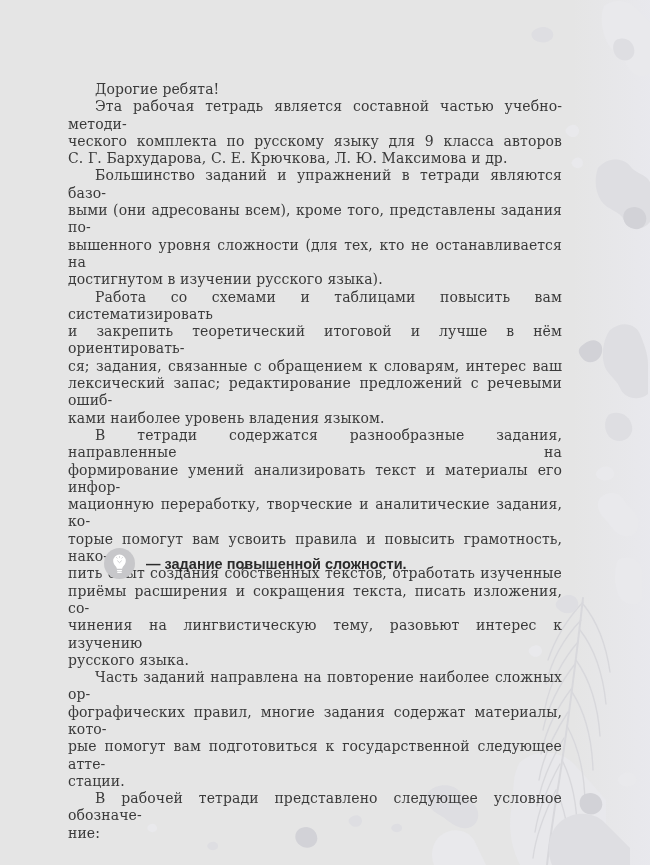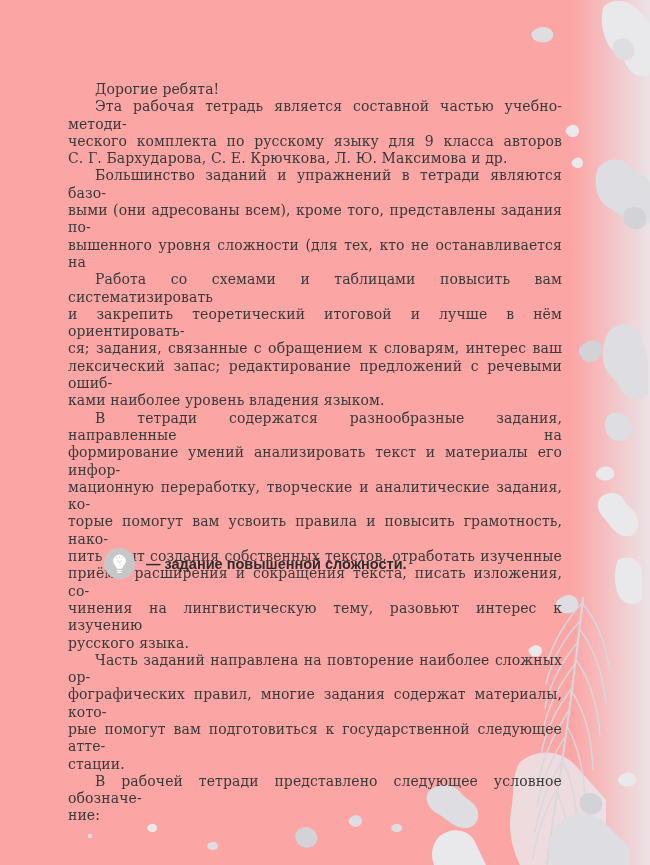--- a/index.html
+++ b/index.html
@@ -1,19 +1,19 @@
 <!DOCTYPE html>
 <html style="--text-color: #3a3a3a; --legend-color: #2b2b2b; --icon-circle: #c7c7ca; --icon-glyph: #ffffff; --blob-light: #e9e9ec; --blob-mid: #dedee2; --blob-dark: #d2d2d7; --feather-line: #d8d8dc;"><head>
 <meta charset="utf-8">
 <style>
   html,body { margin:0; padding:0; background:#ffffff; }
   .page {
     position:relative;
     width:650px; height:865px;
-    background:#fca5a5;
+    background:#e5e5e5;
     overflow:hidden;
     font-family:"DejaVu Serif", serif;
   }
   .right-shade {
     position:absolute; top:0; right:0; width:78px; height:100%;
     background:linear-gradient(to right, rgba(236,236,240,0), rgba(233,233,238,0.9));
     pointer-events:none;
   }
   .decor-svg {
     position:absolute; left:0; top:0; width:650px; height:865px;
@@ -105,20 +105,21 @@
   </svg>
 
   <div class="textblock">
       <div class="line first last">Дорогие ребята!</div>
       <div class="line first">Эта рабочая тетрадь является составной частью учебно-методи-</div>
       <div class="line">ческого комплекта по русскому языку для 9 класса авторов</div>
       <div class="line last">С. Г. Бархударова, С. Е. Крючкова, Л. Ю. Максимова и др.</div>
       <div class="line first">Большинство заданий и упражнений в тетради являются базо-</div>
       <div class="line">выми (они адресованы всем), кроме того, представлены задания по-</div>
       <div class="line">вышенного уровня сложности (для тех, кто не останавливается на</div>
+      <div class="line last">достигнутом в изучении русского языка).</div>
       <div class="line first">Работа со схемами и таблицами повысить вам систематизировать</div>
       <div class="line">и закрепить теоретический итоговой и лучше в нём ориентировать-</div>
       <div class="line">ся; задания, связанные с обращением к словарям, интерес ваш</div>
       <div class="line">лексический запас; редактирование предложений с речевыми ошиб-</div>
       <div class="line last">ками наиболее уровень владения языком.</div>
       <div class="line first">В тетради содержатся разнообразные задания, направленные на</div>
       <div class="line">формирование умений анализировать текст и материалы его инфор-</div>
       <div class="line">мационную переработку, творческие и аналитические задания, ко-</div>
       <div class="line">торые помогут вам усвоить правила и повысить грамотность, нако-</div>
       <div class="line">пить опыт создания собственных текстов, отработать изученные</div>

